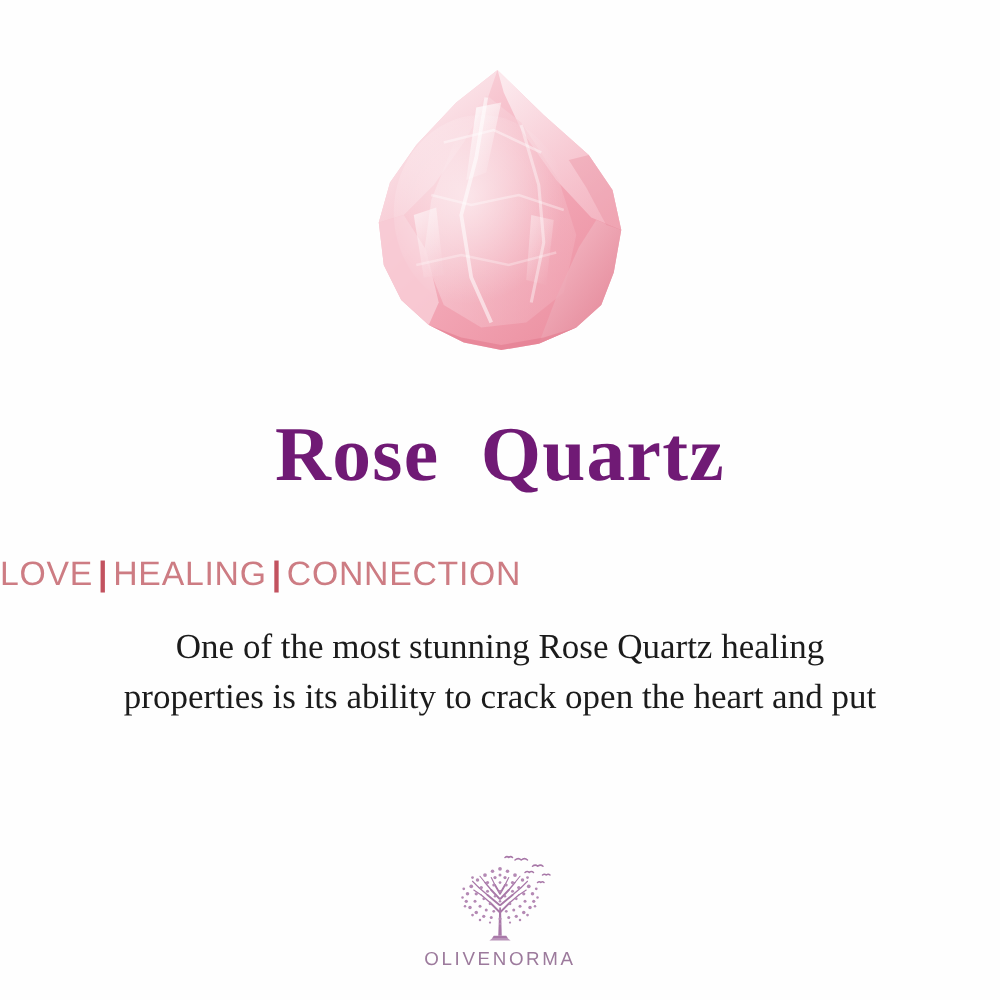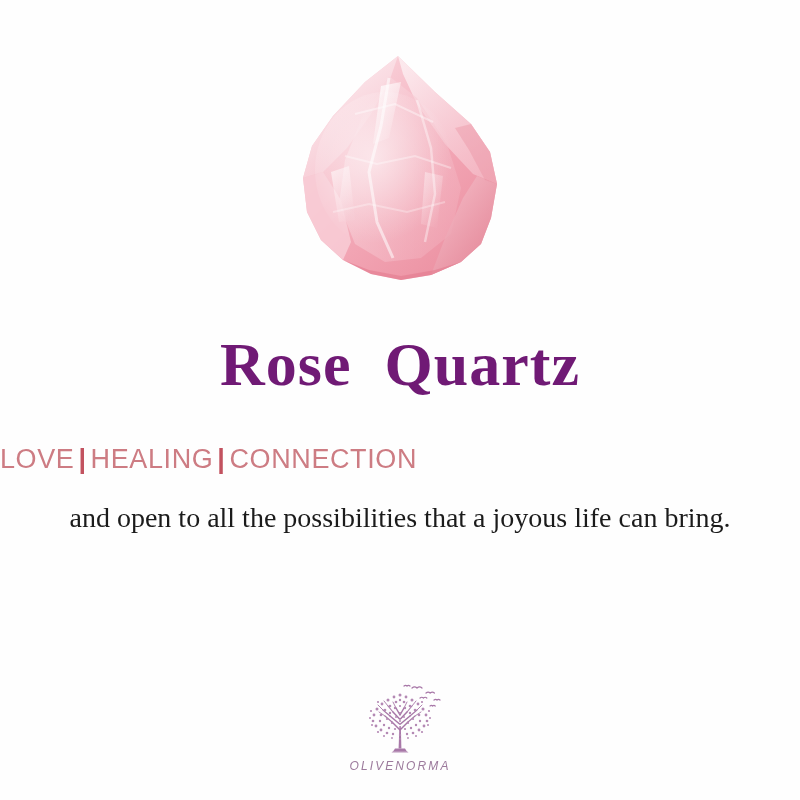--- a/index.html
+++ b/index.html
@@ -107,25 +107,24 @@
     display: flex;
     flex-direction: column;
     align-items: center;
   }
   .logo-mark {
     display: block;
   }
   .logo-word {
     margin-top: 1px;
     font-family: "Liberation Sans", sans-serif;
-    font-size: 12px;
+    font-size: 15px;
     letter-spacing: 2.1px;
     color: #9c7a9c;
     text-align: right;
-    font-style: italic;
   }
 </style>
 </head>
 <body>
 
 <div class="card">
 
   <div class="crystal-wrap">
     <svg class="crystal-svg" width="230" height="235" viewBox="0 0 230 235">
       <defs>
@@ -192,21 +191,22 @@
     </svg>
   </div>
 
   <div class="title">Rose  Quartz</div>
 
   <div class="subtitle">
     <span>LOVE</span><span class="sep">|</span><span>HEALING</span><span class="sep">|</span><span>CONNECTION</span>
   </div>
 
   <div class="body-copy">
-    <span class="bline">and open to all the possibilities that a joyous life can bring.</span>
+    <span class="bline">One of the most stunning Rose Quartz healing</span>
+    <span class="bline">properties is its ability to crack open the heart and put</span>
   </div>
 
   <div class="logo">
     <svg class="logo-mark" width="96" height="76" viewBox="0 0 96 76">
       <g fill="#ab7dab">
 
         <path d="M46.6 66.5 L47.4 44 L48.8 44 L49.4 66.5 Z" fill="#a878a8"></path>
         <path d="M43 66.6 L53 66.6 L54.6 69 L41.4 69 Z" fill="#a878a8"></path>
 
         <path d="M41.4 69 L54.6 69 L56.5 70.4 L39.5 70.4 Z" fill="#a878a8" opacity="0.8"></path>

